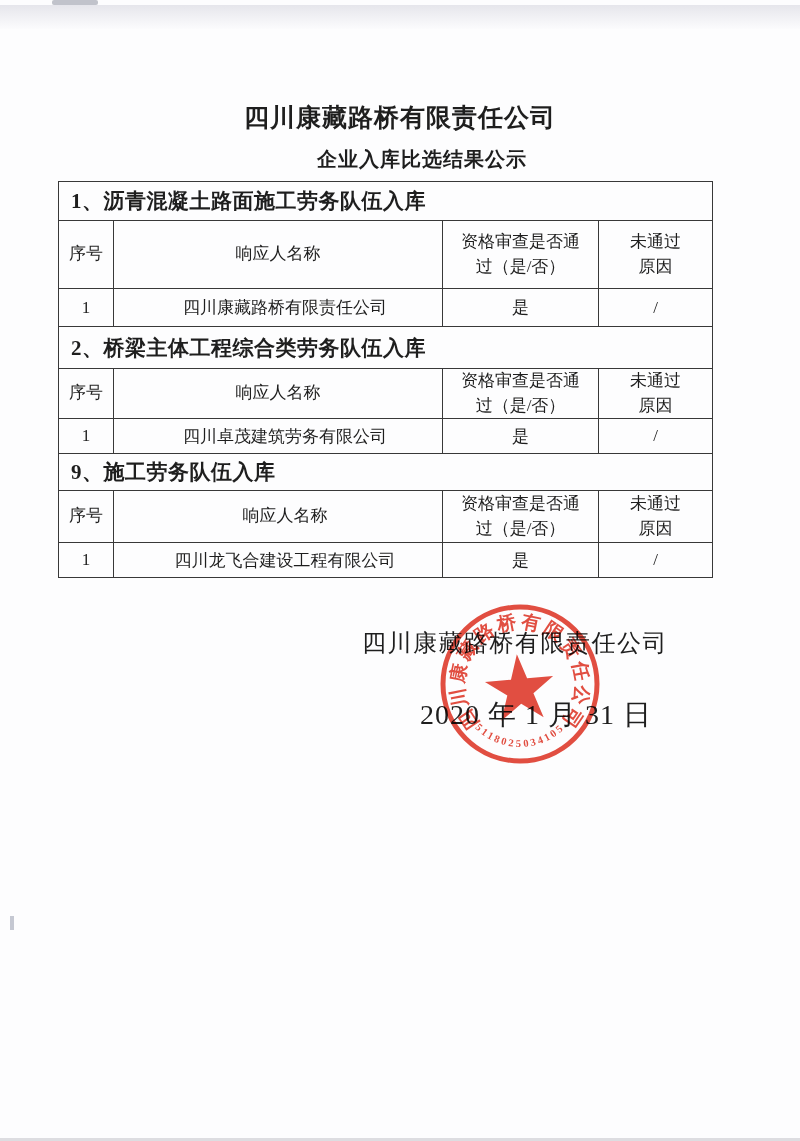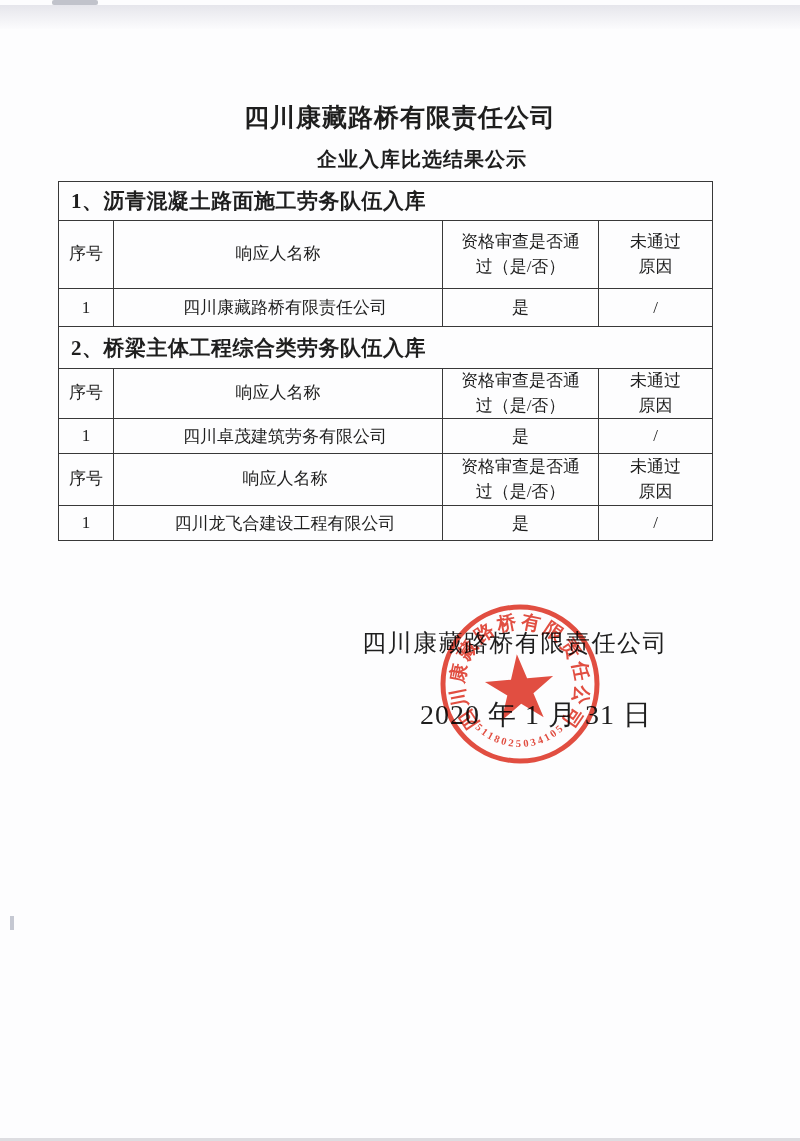--- a/index.html
+++ b/index.html
@@ -117,20 +117,23 @@
     <td>未通过
 原因</td>
   </tr>
   <tr class="dat" style="height:35px">
     <td class="no-cell">1</td>
     <td class="name-left">四川卓茂建筑劳务有限公司</td>
     <td>是</td>
     <td>/</td>
   </tr>
 
+  <tr class="sec" style="height:37px">
+    <td colspan="4">9、施工劳务队伍入库</td>
+  </tr>
   <tr class="hdr" style="height:52px">
     <td>序号</td>
     <td class="name-left">响应人名称</td>
     <td>资格审查是否通
 过（是/否）</td>
     <td>未通过
 原因</td>
   </tr>
   <tr class="dat" style="height:35px">
     <td class="no-cell">1</td>

